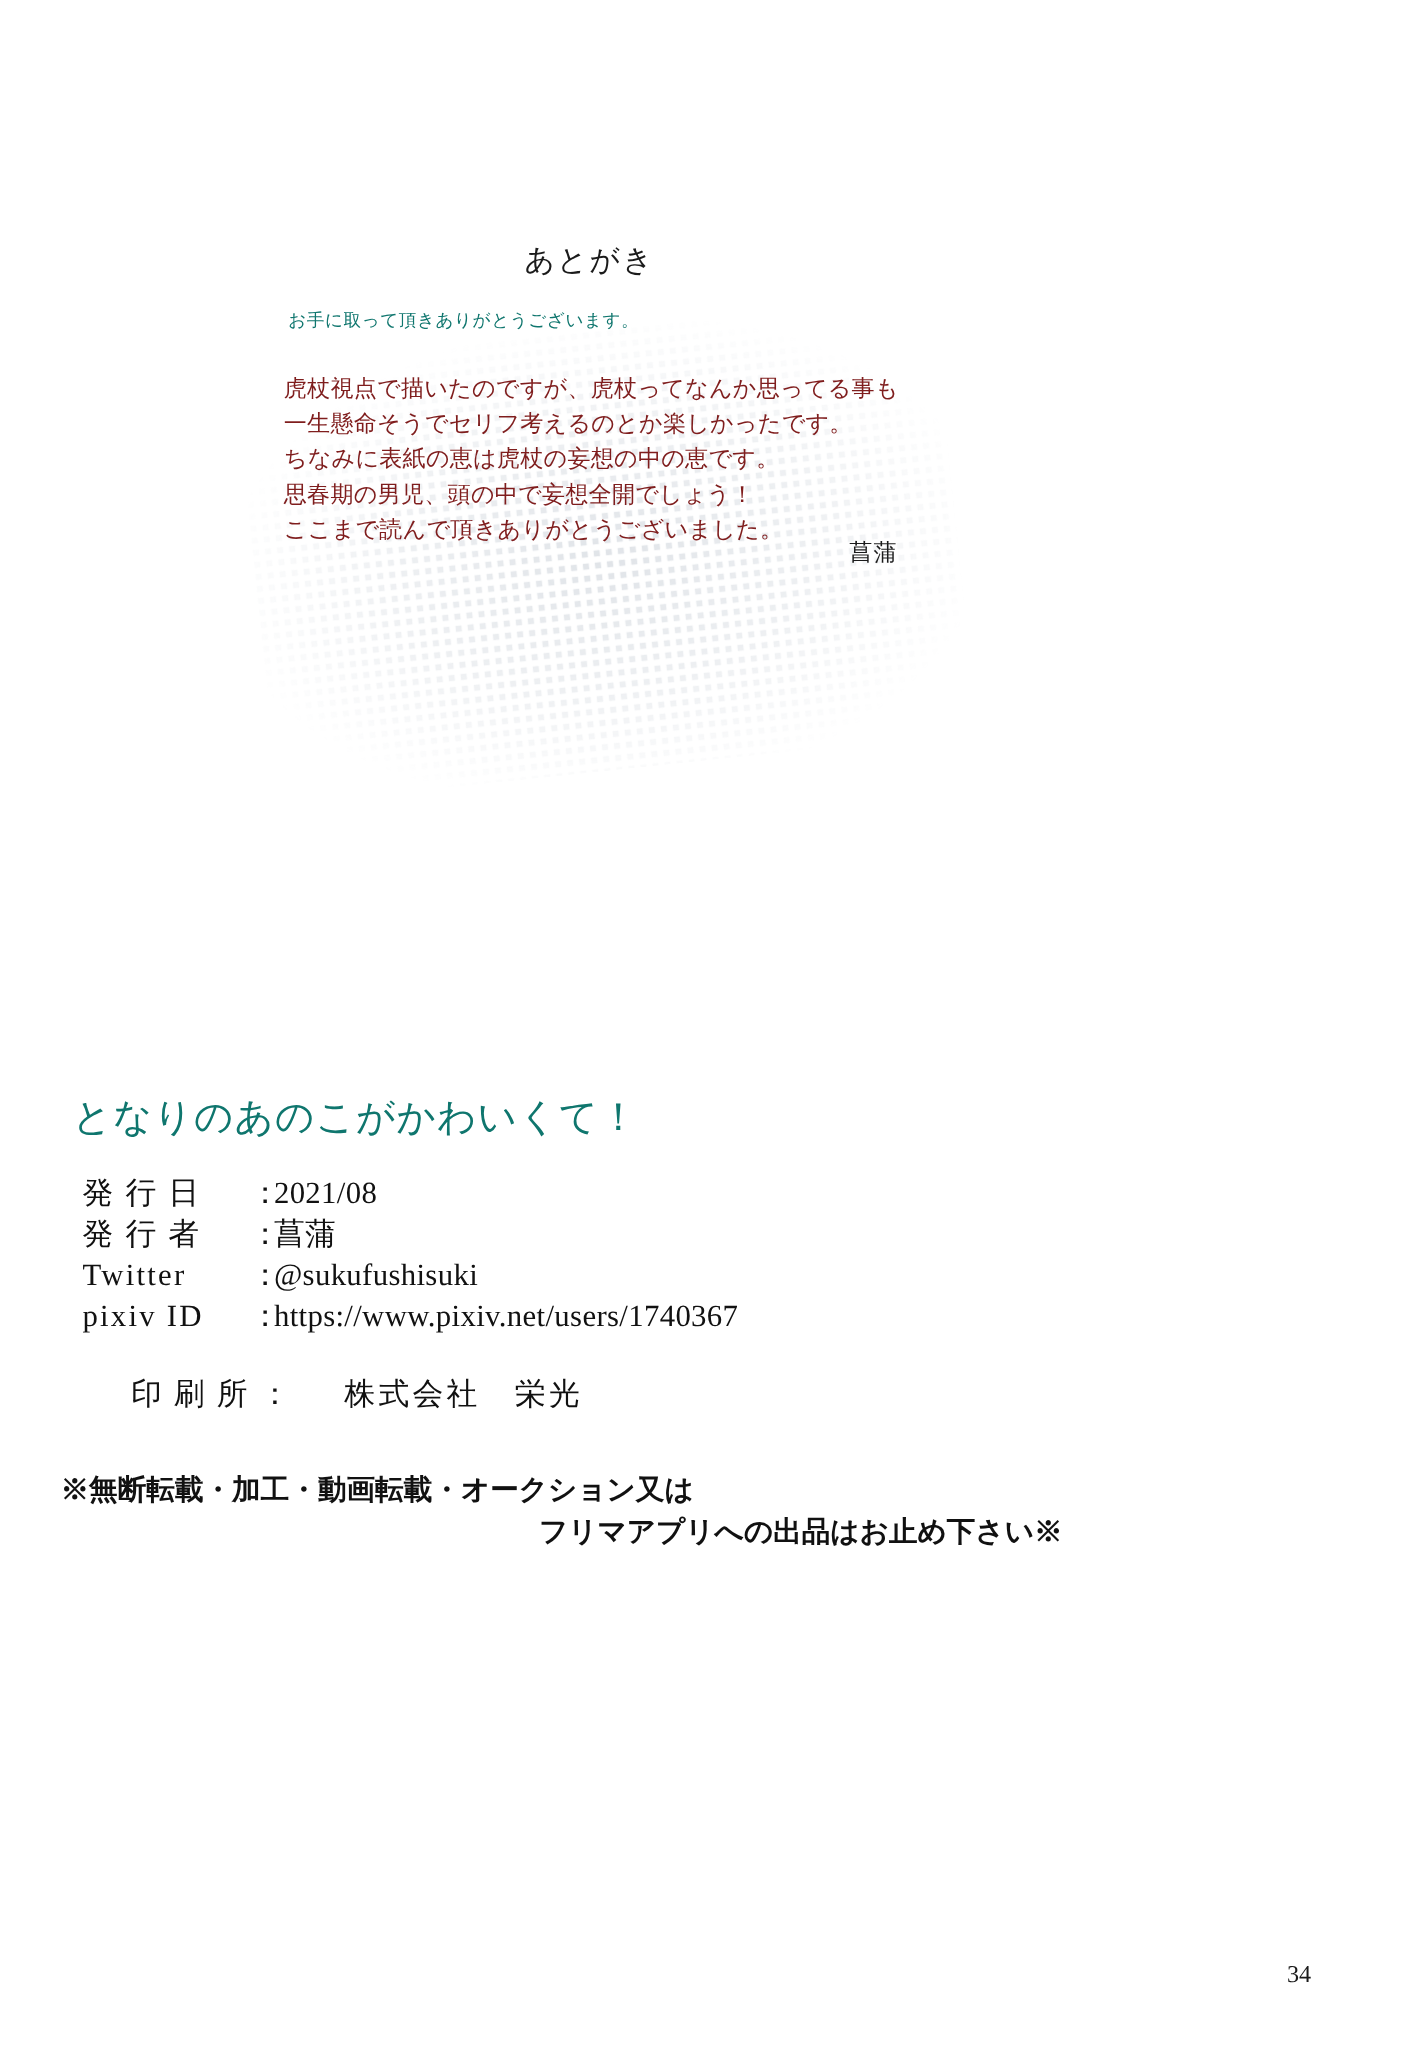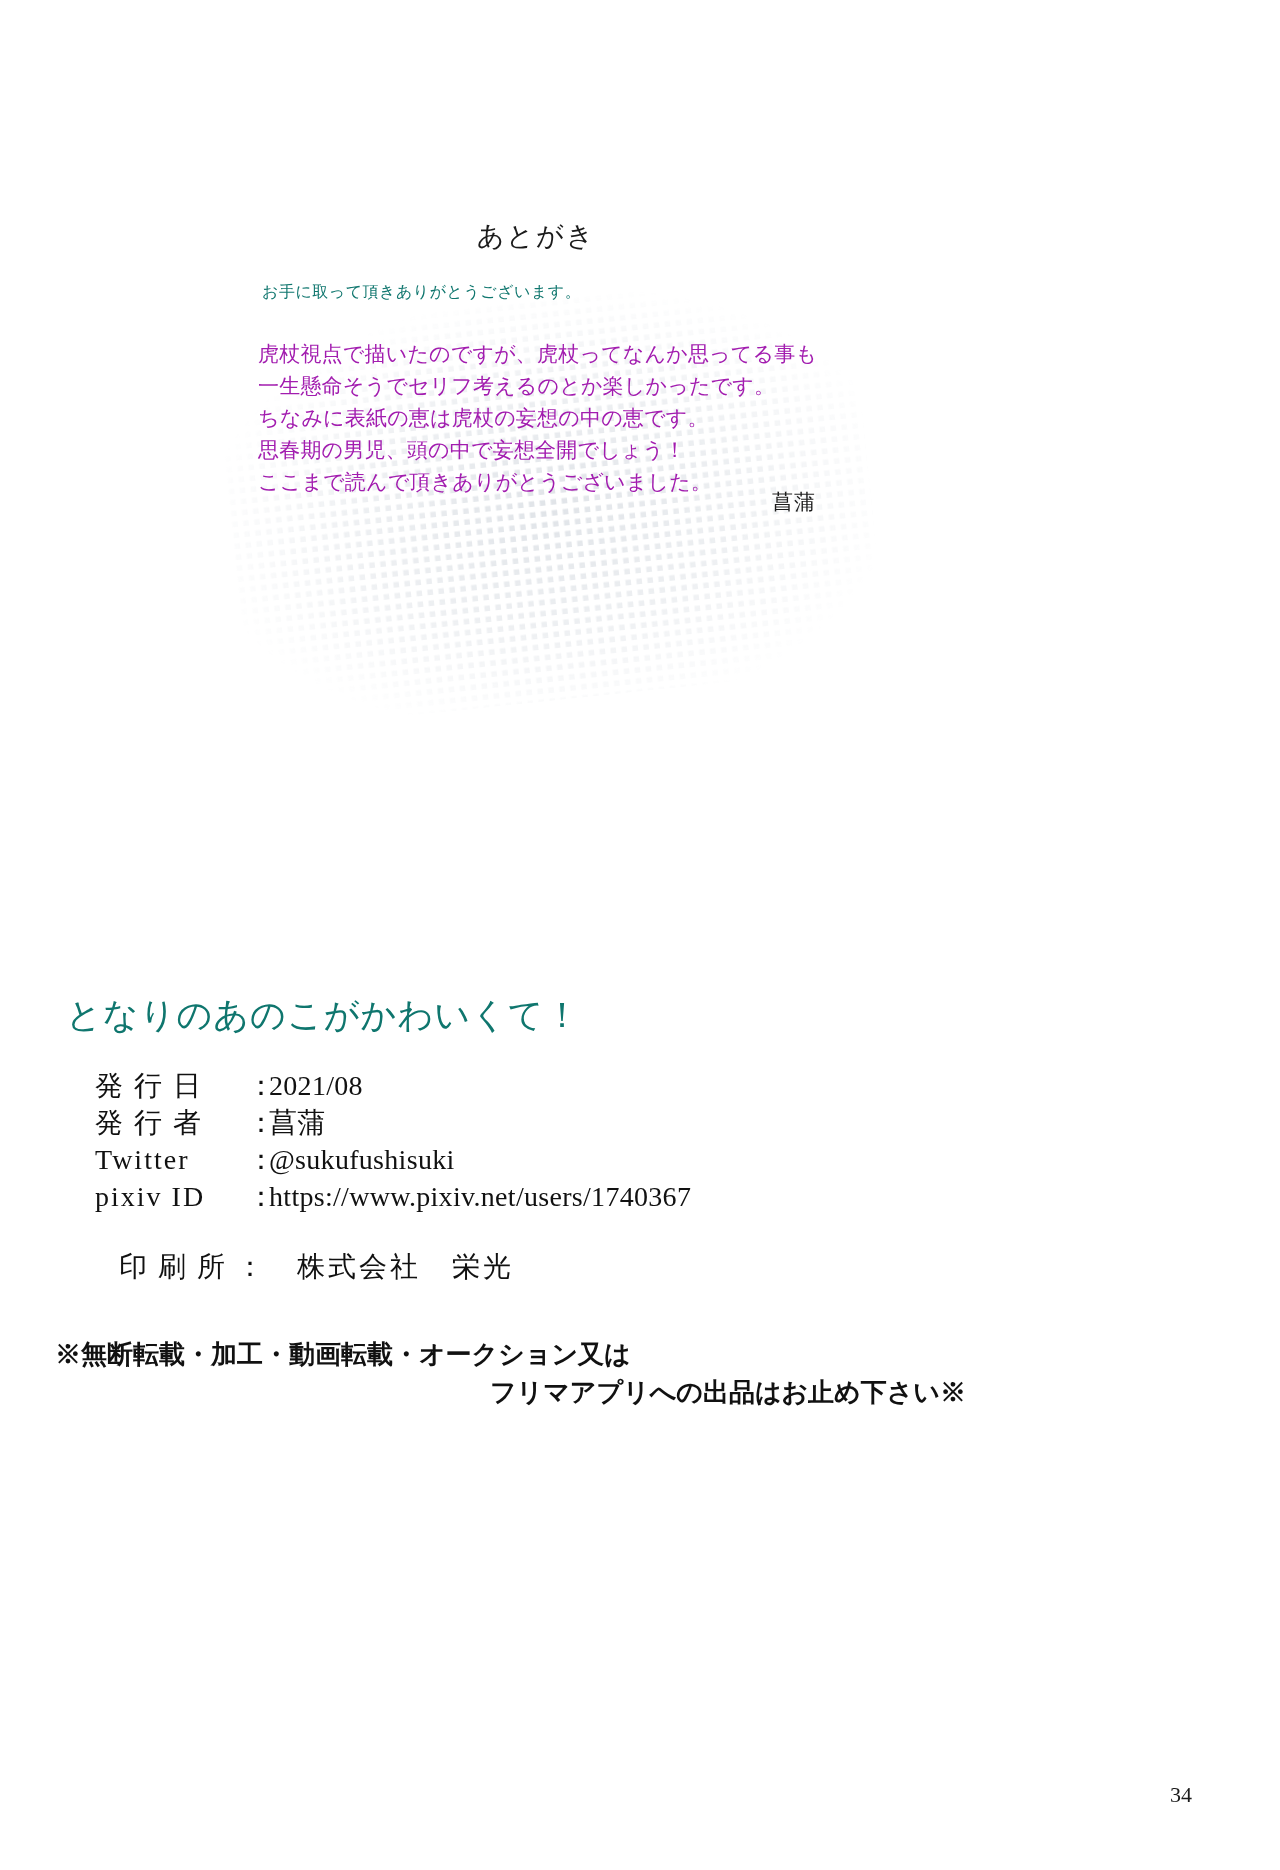--- a/index.html
+++ b/index.html
@@ -54,21 +54,21 @@
     line-height: 1.5;
     color: #0f766e;
   }
   .afterword-body {
     position: absolute;
     left: 258px;
     top: 338px;
     font-size: 21px;
     line-height: 1.52;
     letter-spacing: 0.2px;
-    color: #a21caf;
+    color: #7f1d1d;
     white-space: pre-line;
   }
   .afterword-sign {
     position: absolute;
     left: 772px;
     top: 488px;
     font-size: 21px;
     letter-spacing: 1px;
     color: #1b1b1b;
   }
@@ -89,21 +89,20 @@
     top: 1068px;
     font-family: "Liberation Serif", serif;
     font-size: 28px;
     line-height: 1.32;
     color: #111;
   }
   .colophon-row {
     display: flex;
     align-items: baseline;
     white-space: nowrap;
-    margin-left: 20px;
   }
   .colophon-label {
     display: inline-block;
     min-width: 152px;
     letter-spacing: 2px;
   }
   .colophon-sep {
     display: inline-block;
     width: 22px;
   }
@@ -115,21 +114,21 @@
     left: 75px;
     top: 1248px;
     font-family: "Liberation Serif", serif;
     font-size: 28px;
     color: #111;
     letter-spacing: 2px;
     white-space: nowrap;
   }
   .printer .printer-label { display: inline-block; min-width: 152px; text-align: right; }
   .printer .printer-sep { display: inline-block; width: 22px; }
-  .printer .printer-value { margin-left: 30px; letter-spacing: 3px; }
+  .printer .printer-value { margin-left: 46px; letter-spacing: 3px; }
 
   .notice {
     position: absolute;
     left: 55px;
     top: 1336px;
     width: 1000px;
     font-family: Liberation Serif, serif;
     font-weight: bold;
     font-size: 26px;
     line-height: 1.45;

